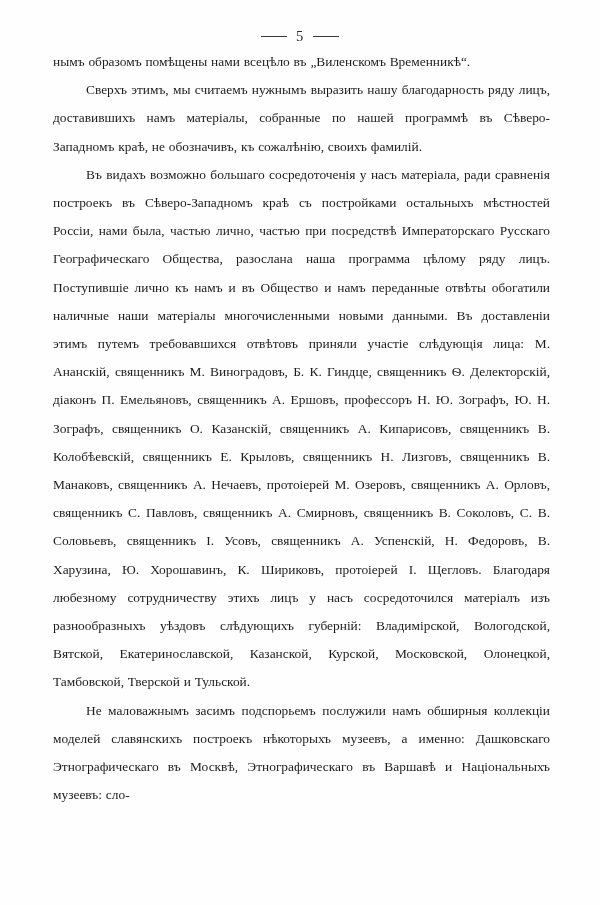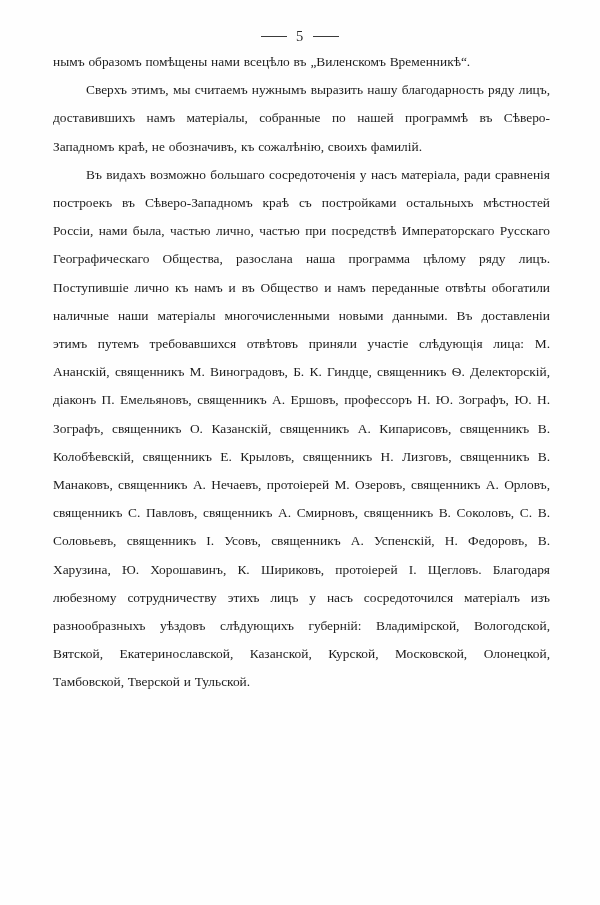--- a/index.html
+++ b/index.html
@@ -68,15 +68,16 @@
 <div class="page">
 
   <div class="folio">
     <span class="rule"></span><span>5</span><span class="rule"></span>
   </div>
 
   <div class="body-block">
     <p class="para">нымъ образомъ помѣщены нами всецѣло въ „Виленскомъ Временникѣ“.</p>
     <p class="para indent">Сверхъ этимъ, мы считаемъ нужнымъ выразить нашу благодарность ряду лицъ, доставившихъ намъ матеріалы, собранные по нашей программѣ въ Сѣверо-Западномъ краѣ, не обозначивъ, къ сожалѣнію, своихъ фамилій.</p>
     <p class="para indent">Въ видахъ возможно большаго сосредоточенія у насъ матеріала, ради сравненія построекъ въ Сѣверо-Западномъ краѣ съ постройками остальныхъ мѣстностей Россіи, нами была, частью лично, частью при посредствѣ Императорскаго Русскаго Географическаго Общества, разослана наша программа цѣлому ряду лицъ. Поступившіе лично къ намъ и въ Общество и намъ переданные отвѣты обогатили наличные наши матеріалы многочисленными новыми данными. Въ доставленіи этимъ путемъ требовавшихся отвѣтовъ приняли участіе слѣдующія лица: М. Ананскій, священникъ М. Виноградовъ, Б. К. Гиндце, священникъ Ѳ. Делекторскій, діаконъ П. Емельяновъ, священникъ А. Ершовъ, профессоръ Н. Ю. Зографъ, Ю. Н. Зографъ, священникъ О. Казанскій, священникъ А. Кипарисовъ, священникъ В. Колобѣевскій, священникъ Е. Крыловъ, священникъ Н. Лизговъ, священникъ В. Манаковъ, священникъ А. Нечаевъ, протоіерей М. Озеровъ, священникъ А. Орловъ, священникъ С. Павловъ, священникъ А. Смирновъ, священникъ В. Соколовъ, С. В. Соловьевъ, священникъ І. Усовъ, священникъ А. Успенскій, Н. Федоровъ, В. Харузина, Ю. Хорошавинъ, К. Шириковъ, протоіерей І. Щегловъ. Благодаря любезному сотрудничеству этихъ лицъ у насъ сосредоточился матеріалъ изъ разнообразныхъ уѣздовъ слѣдующихъ губерній: Владимірской, Вологодской, Вятской, Екатеринославской, Казанской, Курской, Московской, Олонецкой, Тамбовской, Тверской и Тульской.</p>
+    <p class="para indent">Не маловажнымъ засимъ подспорьемъ послужили намъ обширныя коллекціи моделей славянскихъ построекъ нѣкоторыхъ музеевъ, а именно: Дашковскаго Этнографическаго въ Москвѣ, Этнографическаго въ Варшавѣ и Національныхъ музеевъ: сло-</p>
   </div>
 
 </div>
 
 </body></html>

